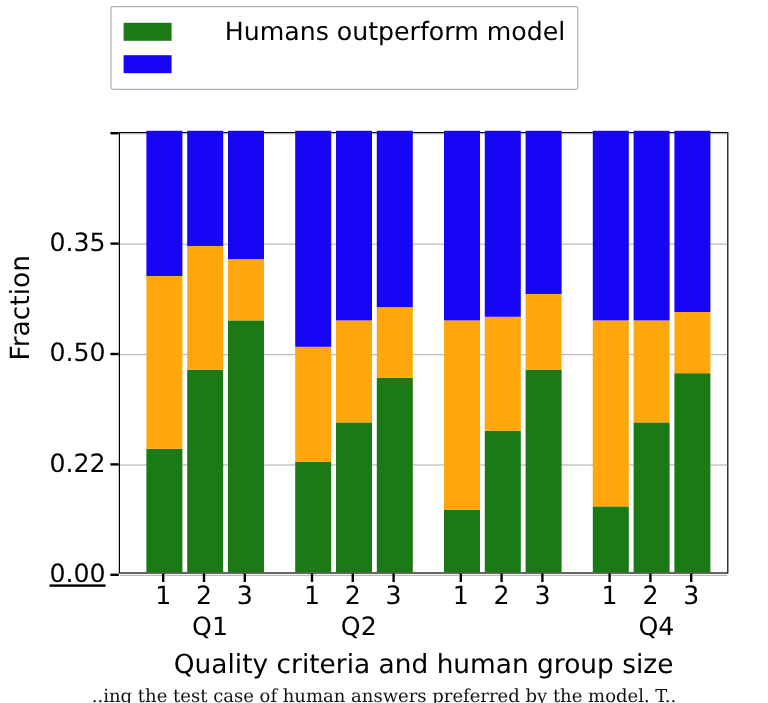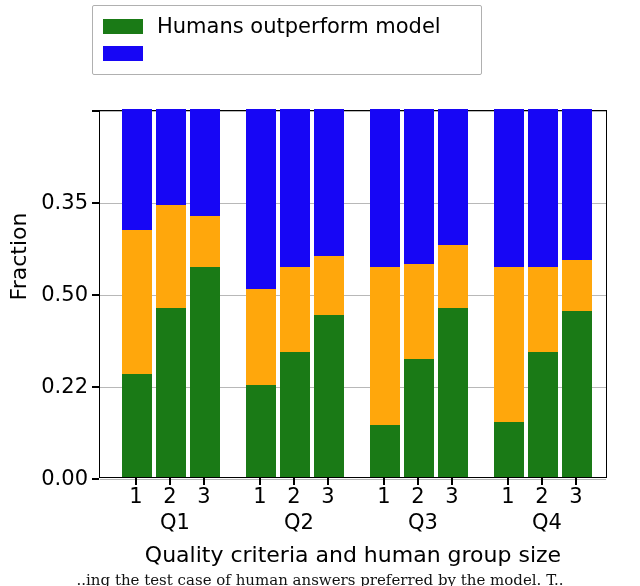--- a/index.html
+++ b/index.html
@@ -32,20 +32,21 @@
     box-sizing: border-box;
     border: 1px solid #b0b0b0;
     border-radius: 2px;
     background: #ffffff;
     padding: 7px 10px 7px 10px;
   }
   .legend-row {
     display: flex;
     align-items: center;
     height: 27px;
+    justify-content: space-between;
   }
   .legend-swatch {
     width: 40px;
     height: 15px;
     flex: 0 0 auto;
     margin-right: 14px;
   }
   .legend-label {
     font-size: 21px;
     line-height: 21px;
@@ -213,21 +214,21 @@
       <span class="legend-swatch" style="background:#1a7a16"></span>
       <span class="legend-label">Humans outperform model</span>
     </div>
     <div class="legend-row">
       <span class="legend-swatch" style="background:#1706f5"></span>
     </div>
   </div>
 
   <div id="ylabel">Fraction</div>
   <div id="ytick-labels">
-      <div class="ytick-label" style="top: 368px;">0.00</div>
+      <div class="ytick-label" style="top: 368px; text-decoration: underline;">0.00</div>
       <div class="ytick-label" style="top: 276px;">0.22</div>
       <div class="ytick-label" style="top: 184px;">0.50</div>
       <div class="ytick-label" style="top: 92px;">0.35</div>
     </div>
   <div id="ytick-marks">
       <div class="ytick-mark" style="top: 368px;"></div>
       <div class="ytick-mark" style="top: 276px;"></div>
       <div class="ytick-mark" style="top: 184px;"></div>
       <div class="ytick-mark" style="top: 92px;"></div>
       <div class="ytick-mark" style="top: 0px;"></div>
@@ -327,20 +328,19 @@
       <div class="xtick-label" style="left: 285px;">1</div>
       <div class="xtick-label" style="left: 319px;">2</div>
       <div class="xtick-label" style="left: 353px;">3</div>
       <div class="xtick-label" style="left: 409px;">1</div>
       <div class="xtick-label" style="left: 443px;">2</div>
       <div class="xtick-label" style="left: 477px;">3</div>
     </div>
   <div id="group-labels">
       <div class="group-label" style="left: 71px;">Q1</div>
       <div class="group-label" style="left: 195px;">Q2</div>
-      <div class="group-label" style="left: 319px;">Q3</div>
       <div class="group-label" style="left: 443px;">Q4</div>
     </div>
   <div id="caption">..ing the test case of human answers preferred by the model. T..</div>
 
   <div id="xlabel">Quality criteria and human group size</div>
 
 </div>
 
 </body></html>

